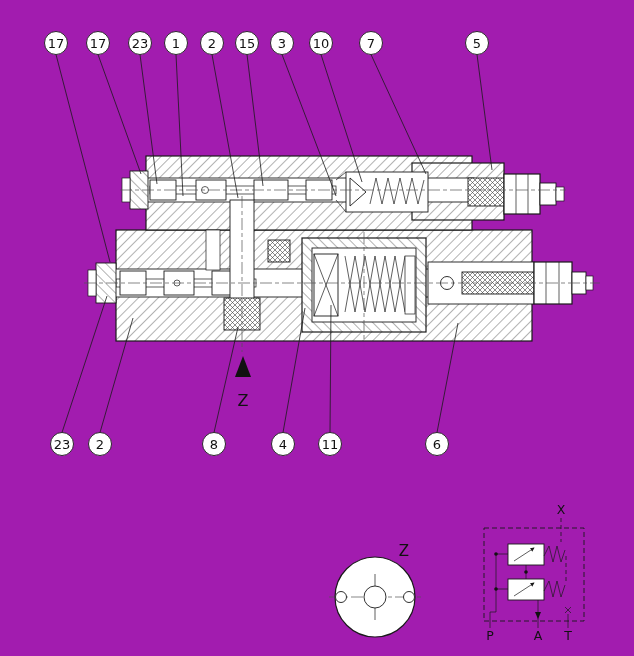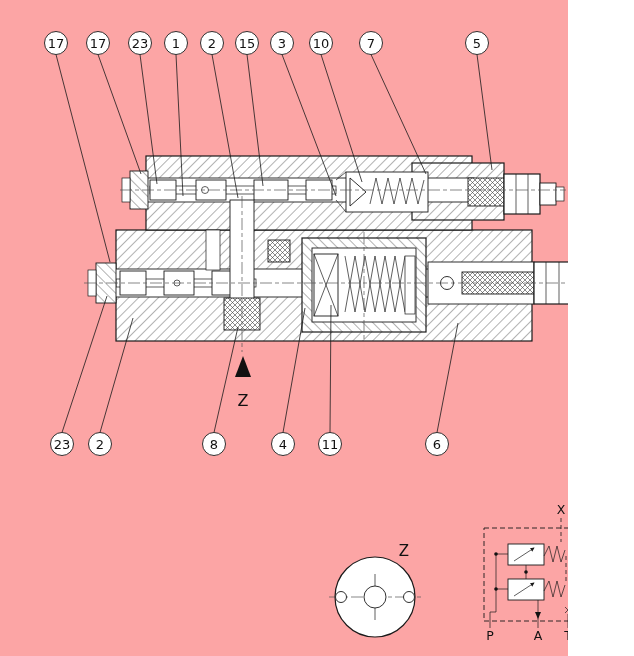--- a/index.html
+++ b/index.html
@@ -1,16 +1,16 @@
 <!DOCTYPE html>
 <html><head>
 <meta charset="utf-8">
 <style>
   html,body{margin:0;padding:0;background:#ffffff;}
-  .canvas{position:relative;width:568px;height:656px;background:#fca5a5;overflow:hidden;}
+  .canvas{position:relative;width:634px;height:656px;background:#a21caf;overflow:hidden;}
   svg{display:block;}
   svg text{font-family:"DejaVu Sans","Liberation Sans",sans-serif;fill:#111;}
   .balloon-num{font-size:13px;}
   .big-label{font-size:16px;}
   .mid-label{font-size:15px;}
   .port-label{font-size:12.5px;}
   .leader{stroke:#1a1a1a;stroke-width:0.8;}
   .ol{stroke:#1a1a1a;stroke-width:1.2;}
   .il{stroke:#1a1a1a;stroke-width:0.9;}
   .thin{stroke:#1a1a1a;stroke-width:0.7;}

